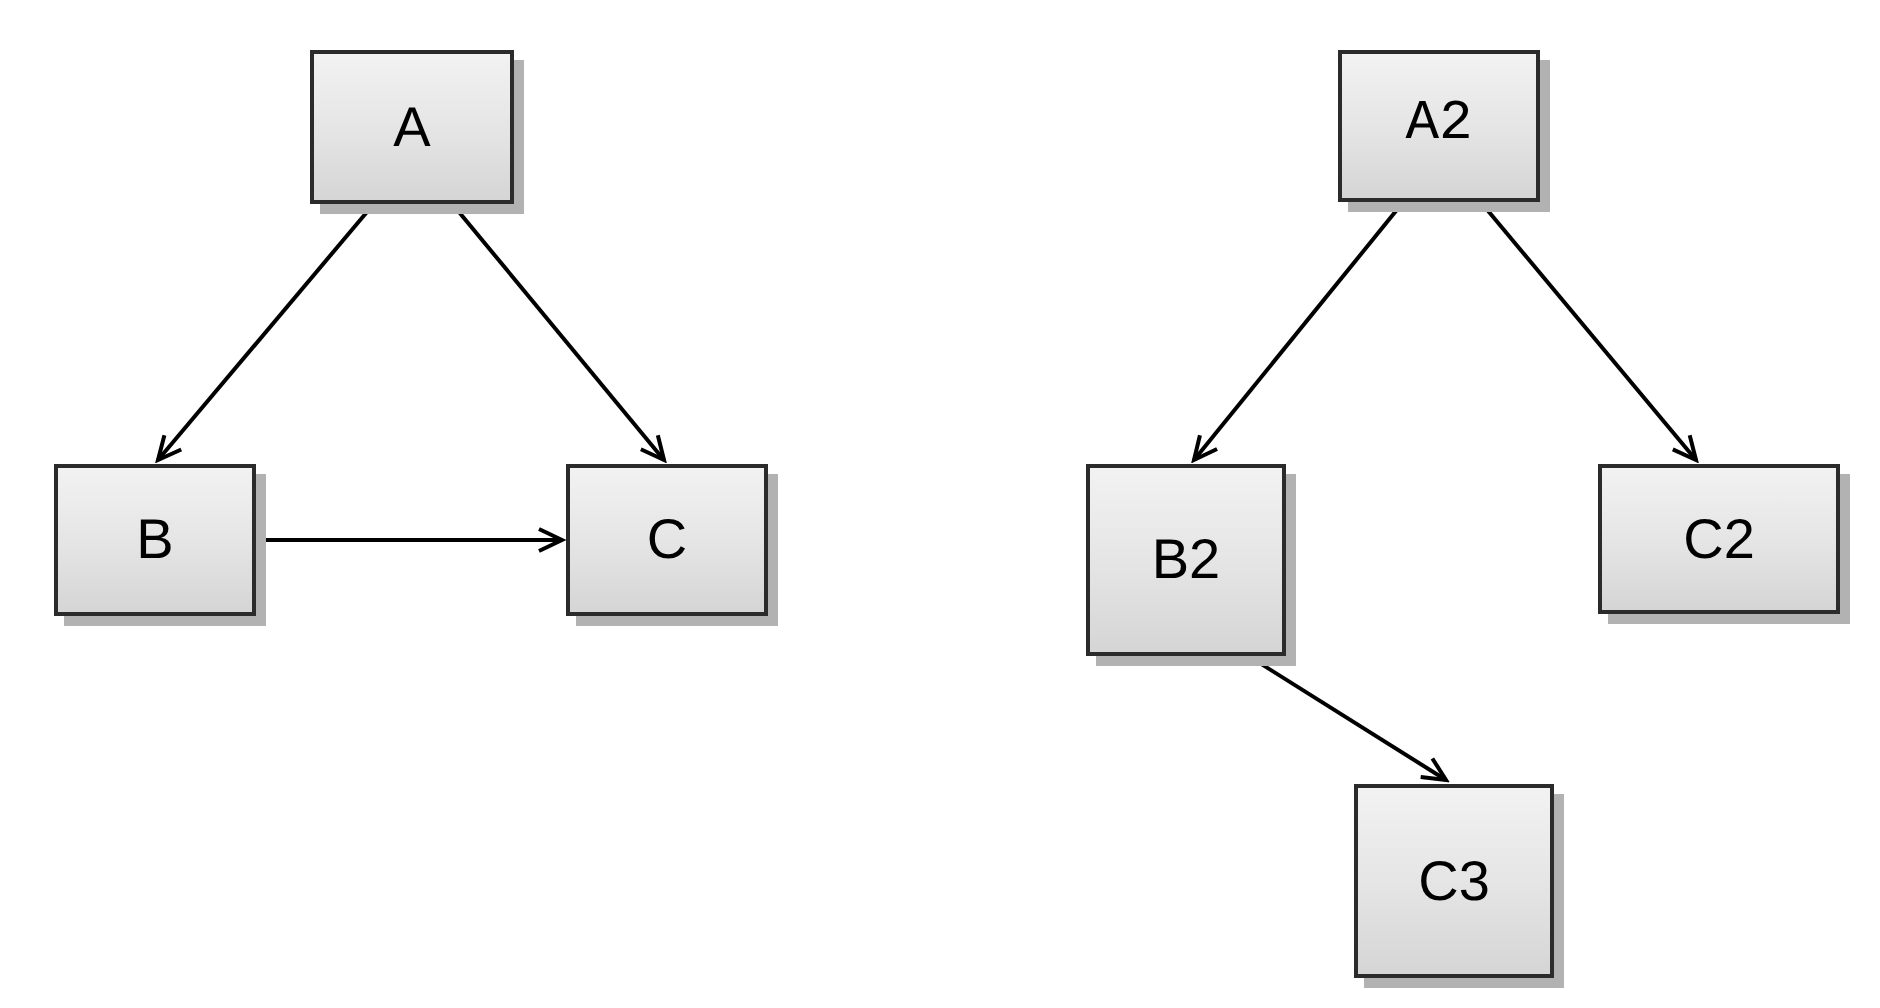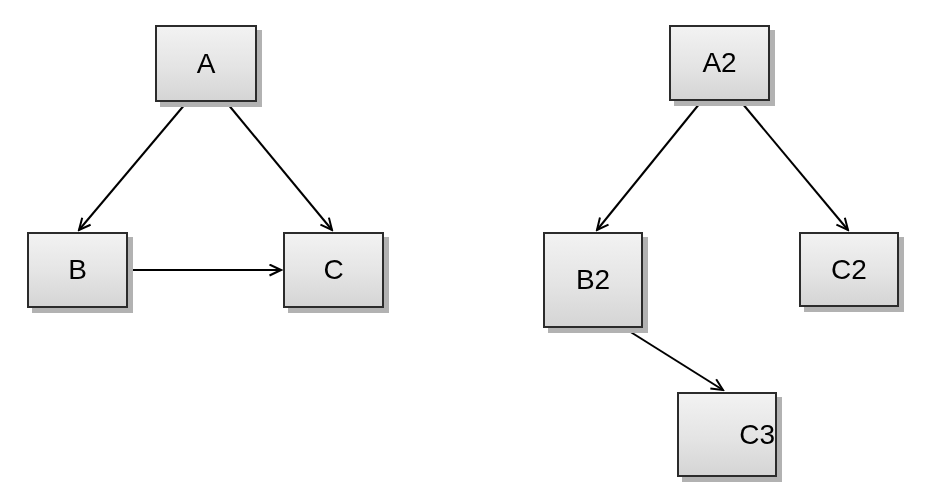--- a/index.html
+++ b/index.html
@@ -67,25 +67,25 @@
 
 <div class="node" style="left: 155px; top: 25px; width: 102px; height: 77px;">
       <span class="node-label">A</span>
     </div>
     <div class="node" style="left: 27px; top: 232px; width: 101px; height: 76px;">
       <span class="node-label">B</span>
     </div>
     <div class="node" style="left: 283px; top: 232px; width: 101px; height: 76px;">
       <span class="node-label">C</span>
     </div>
-    <div class="node" style="left: 669px; top: 25px; width: 101px; height: 76px;">
+    <div class="node" style="left: 669px; top: 25px; width: 101px; height: 76px; font-family: Liberation Mono, monospace;">
       <span class="node-label">A2</span>
     </div>
     <div class="node" style="left: 543px; top: 232px; width: 100px; height: 96px;">
       <span class="node-label">B2</span>
     </div>
-    <div class="node" style="left: 799px; top: 232px; width: 100px; height: 75px;">
+    <div class="node" style="left: 799px; top: 232px; width: 121px; height: 75px;">
       <span class="node-label">C2</span>
     </div>
-    <div class="node" style="left: 677px; top: 392px; width: 100px; height: 85px; justify-content: flex-end;">
+    <div class="node" style="left: 677px; top: 392px; width: 100px; height: 97px;">
       <span class="node-label">C3</span>
     </div>
   </div>
 
 </body></html>

